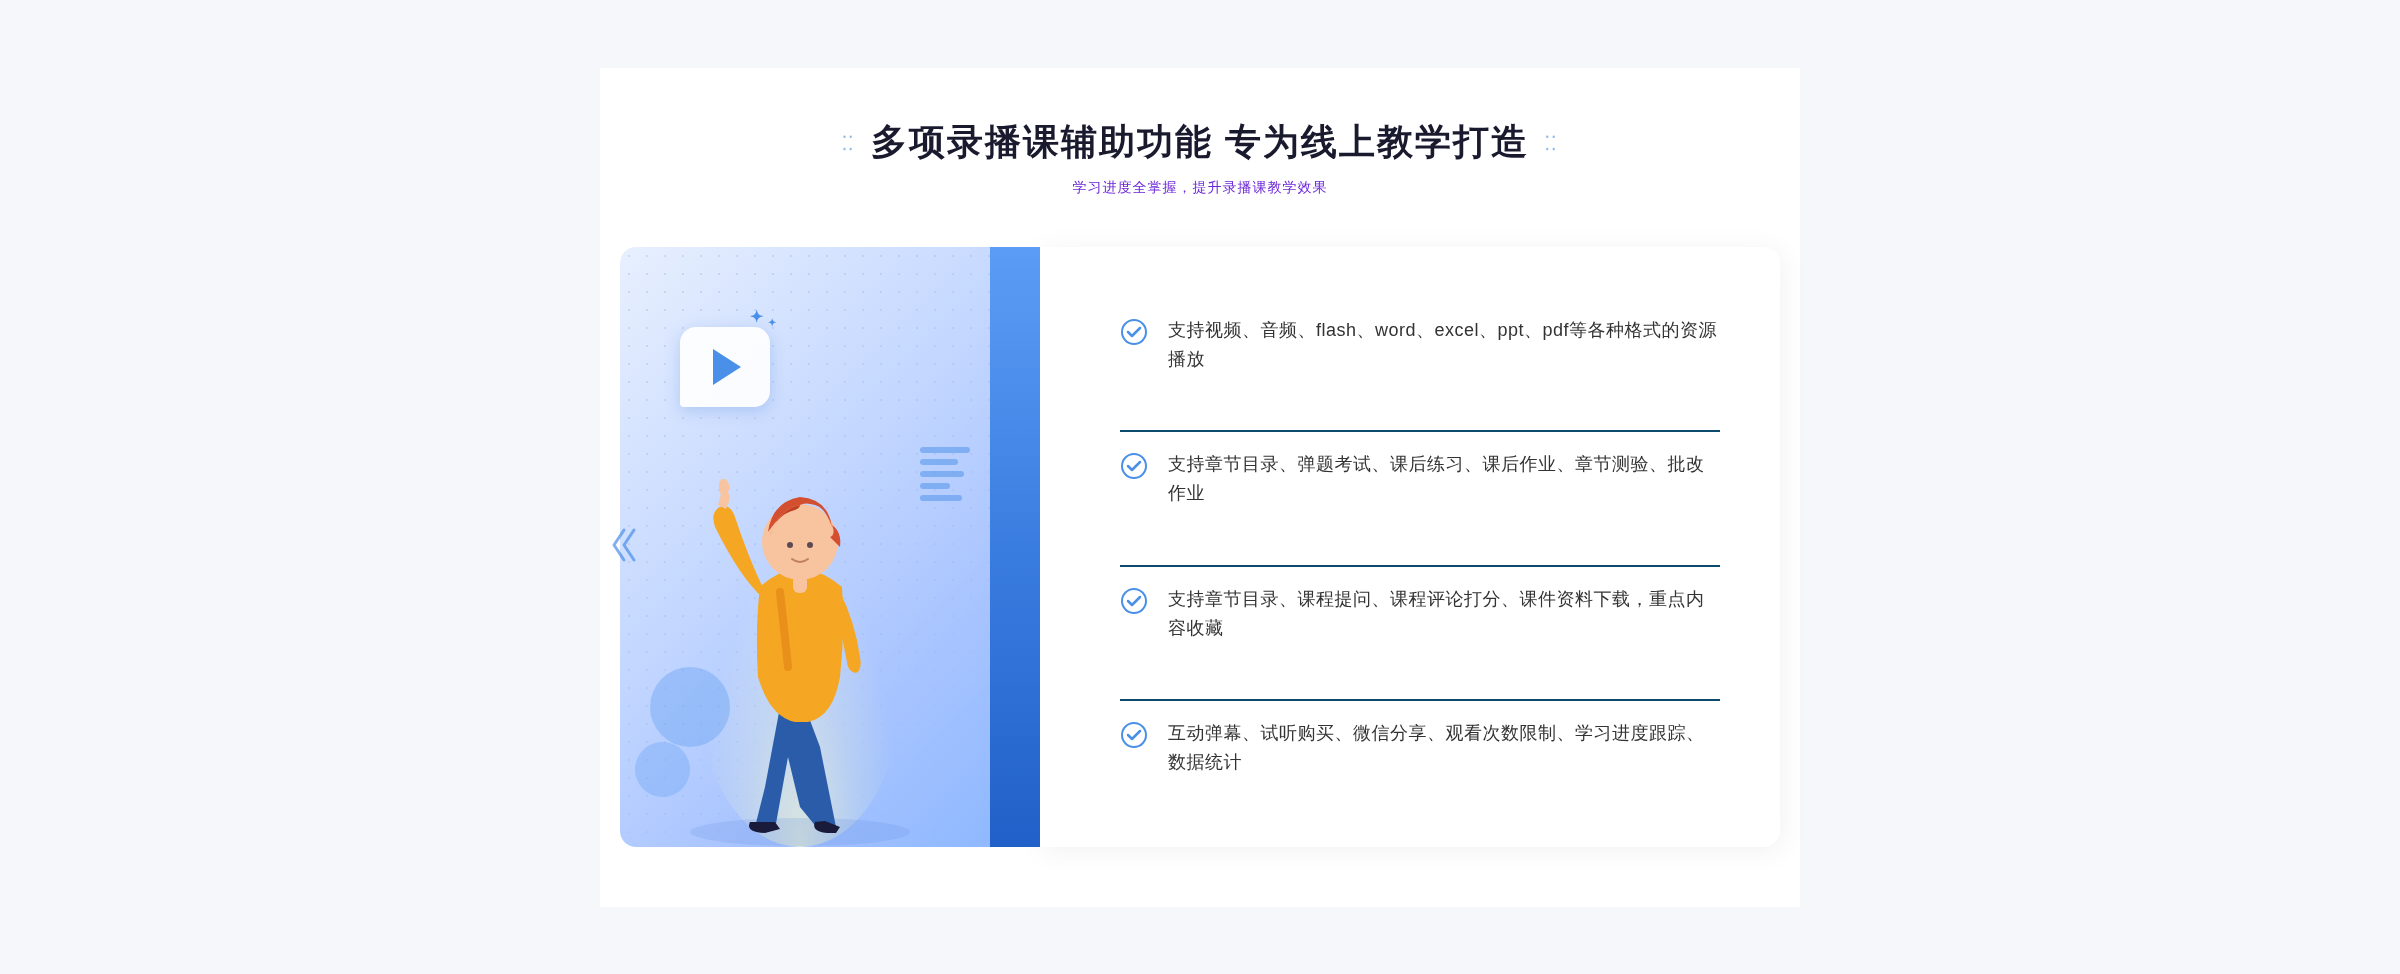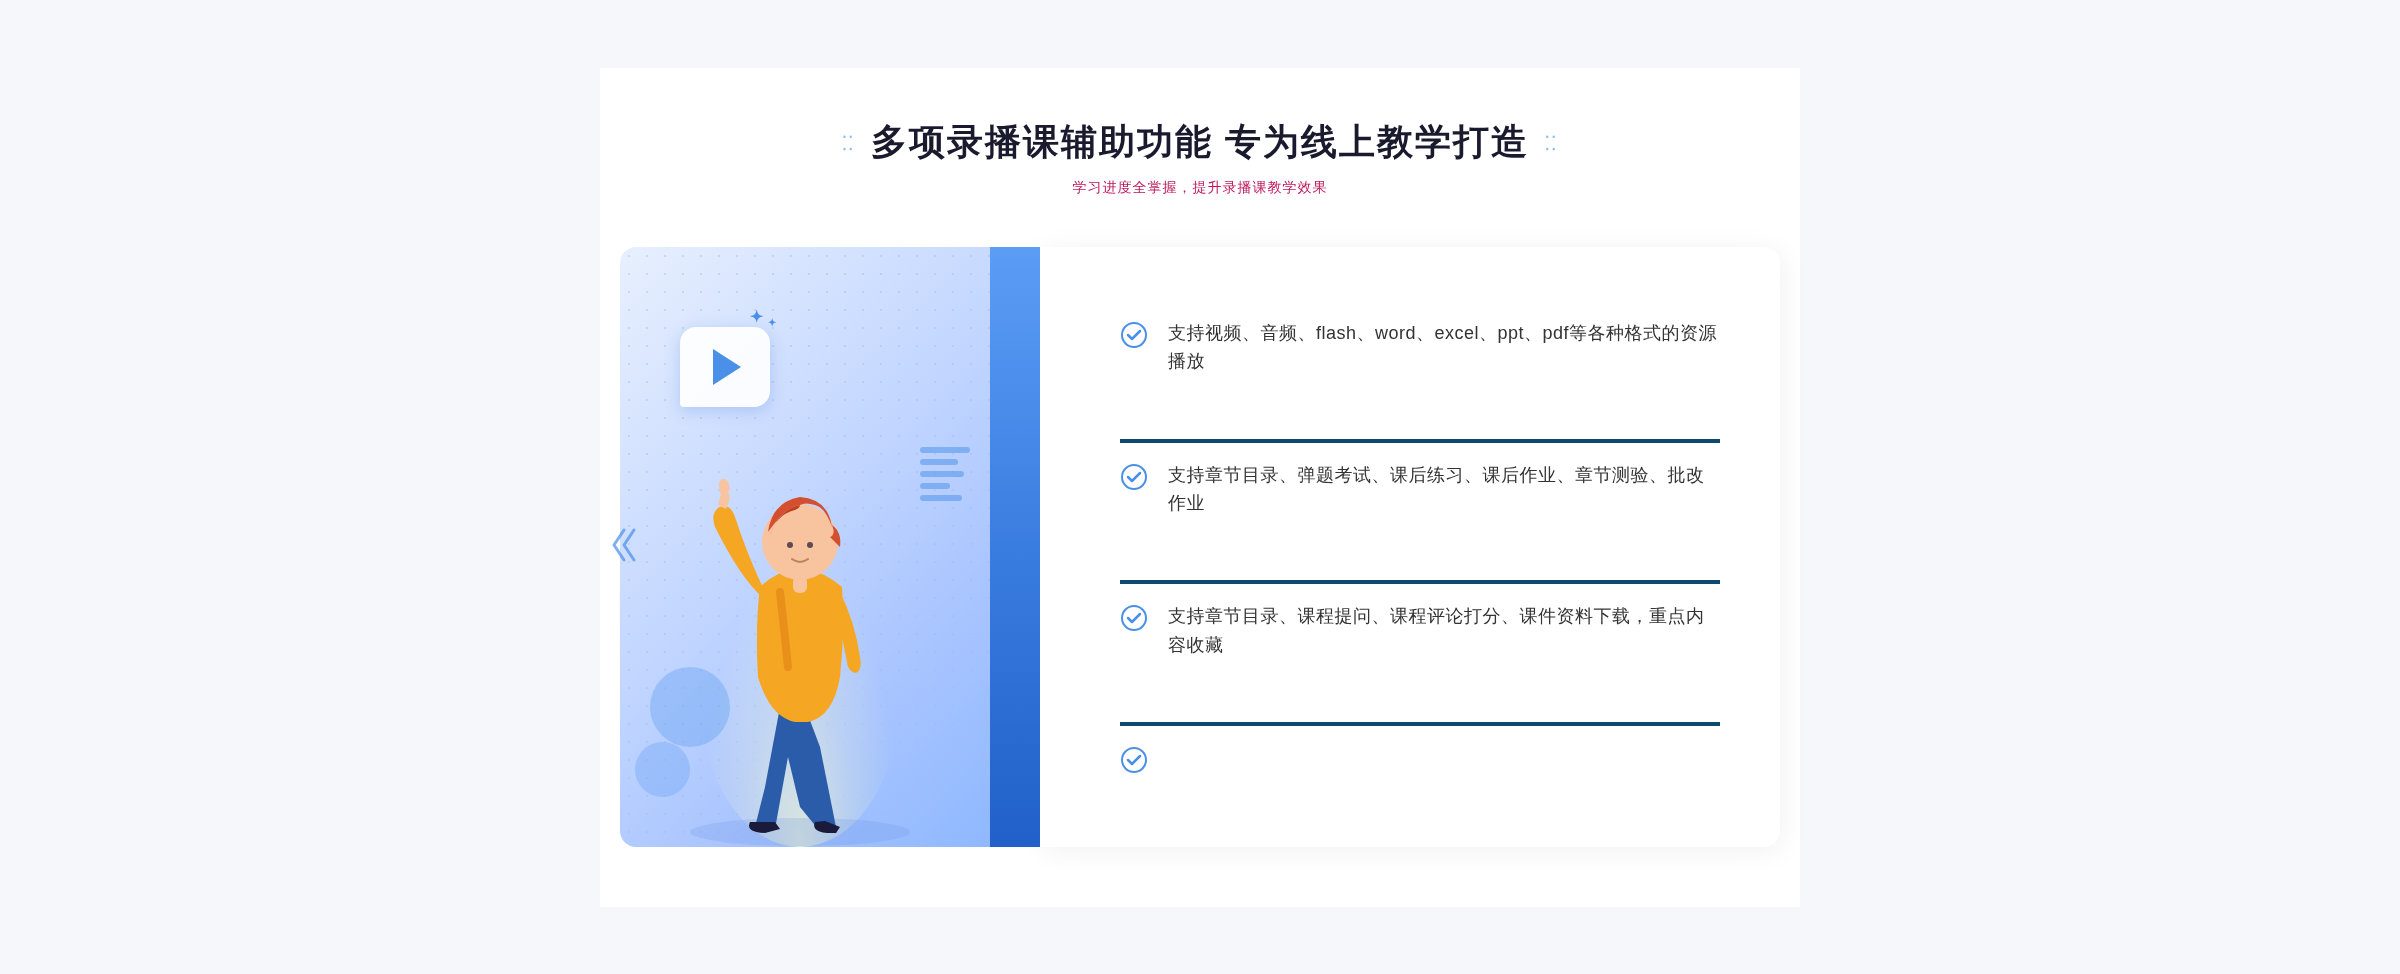--- a/index.html
+++ b/index.html
@@ -45,21 +45,21 @@
     .header-title {
       font-size: 36px;
       font-weight: 600;
       color: #1a1a2e;
       letter-spacing: 2px;
       text-align: center;
     }
 
     .header-subtitle {
       font-size: 14px;
-      color: #be185d;
+      color: #6d28d9;
       letter-spacing: 1px;
     }
 
     
     .main-content {
       display: flex;
       align-items: stretch;
       gap: 0;
       position: relative;
       min-height: 600px;
@@ -190,21 +190,21 @@
     }
 
     .feature-item {
       display: flex;
       align-items: flex-start;
       gap: 20px;
       padding: 18px 0;
     }
 
     .feature-item + .feature-item {
-      border-top: 4px solid #0c4a6e;
+      border-top: 2px solid #0c4a6e;
     }
 
     .check-icon {
       width: 28px;
       height: 28px;
       flex-shrink: 0;
       margin-top: 2px;
     }
 
     .feature-text {
@@ -338,17 +338,18 @@
           <polyline points="8,14 12,18 20,10" stroke="#4a8fe8" stroke-width="2.5" fill="none" stroke-linecap="round" stroke-linejoin="round"></polyline>
         </svg>
         <span class="feature-text">支持章节目录、课程提问、课程评论打分、课件资料下载，重点内容收藏</span>
       </div>
 
       <div class="feature-item">
         <svg class="check-svg check-icon" viewBox="0 0 28 28">
           <circle cx="14" cy="14" r="12" stroke="#4a8fe8" stroke-width="2" fill="none"></circle>
           <polyline points="8,14 12,18 20,10" stroke="#4a8fe8" stroke-width="2.5" fill="none" stroke-linecap="round" stroke-linejoin="round"></polyline>
         </svg>
+        <span class="feature-text">互动弹幕、试听购买、微信分享、观看次数限制、学习进度跟踪、数据统计</span>
       </div>
 
     </div>
   </div>
 </div>
 
 </body></html>

